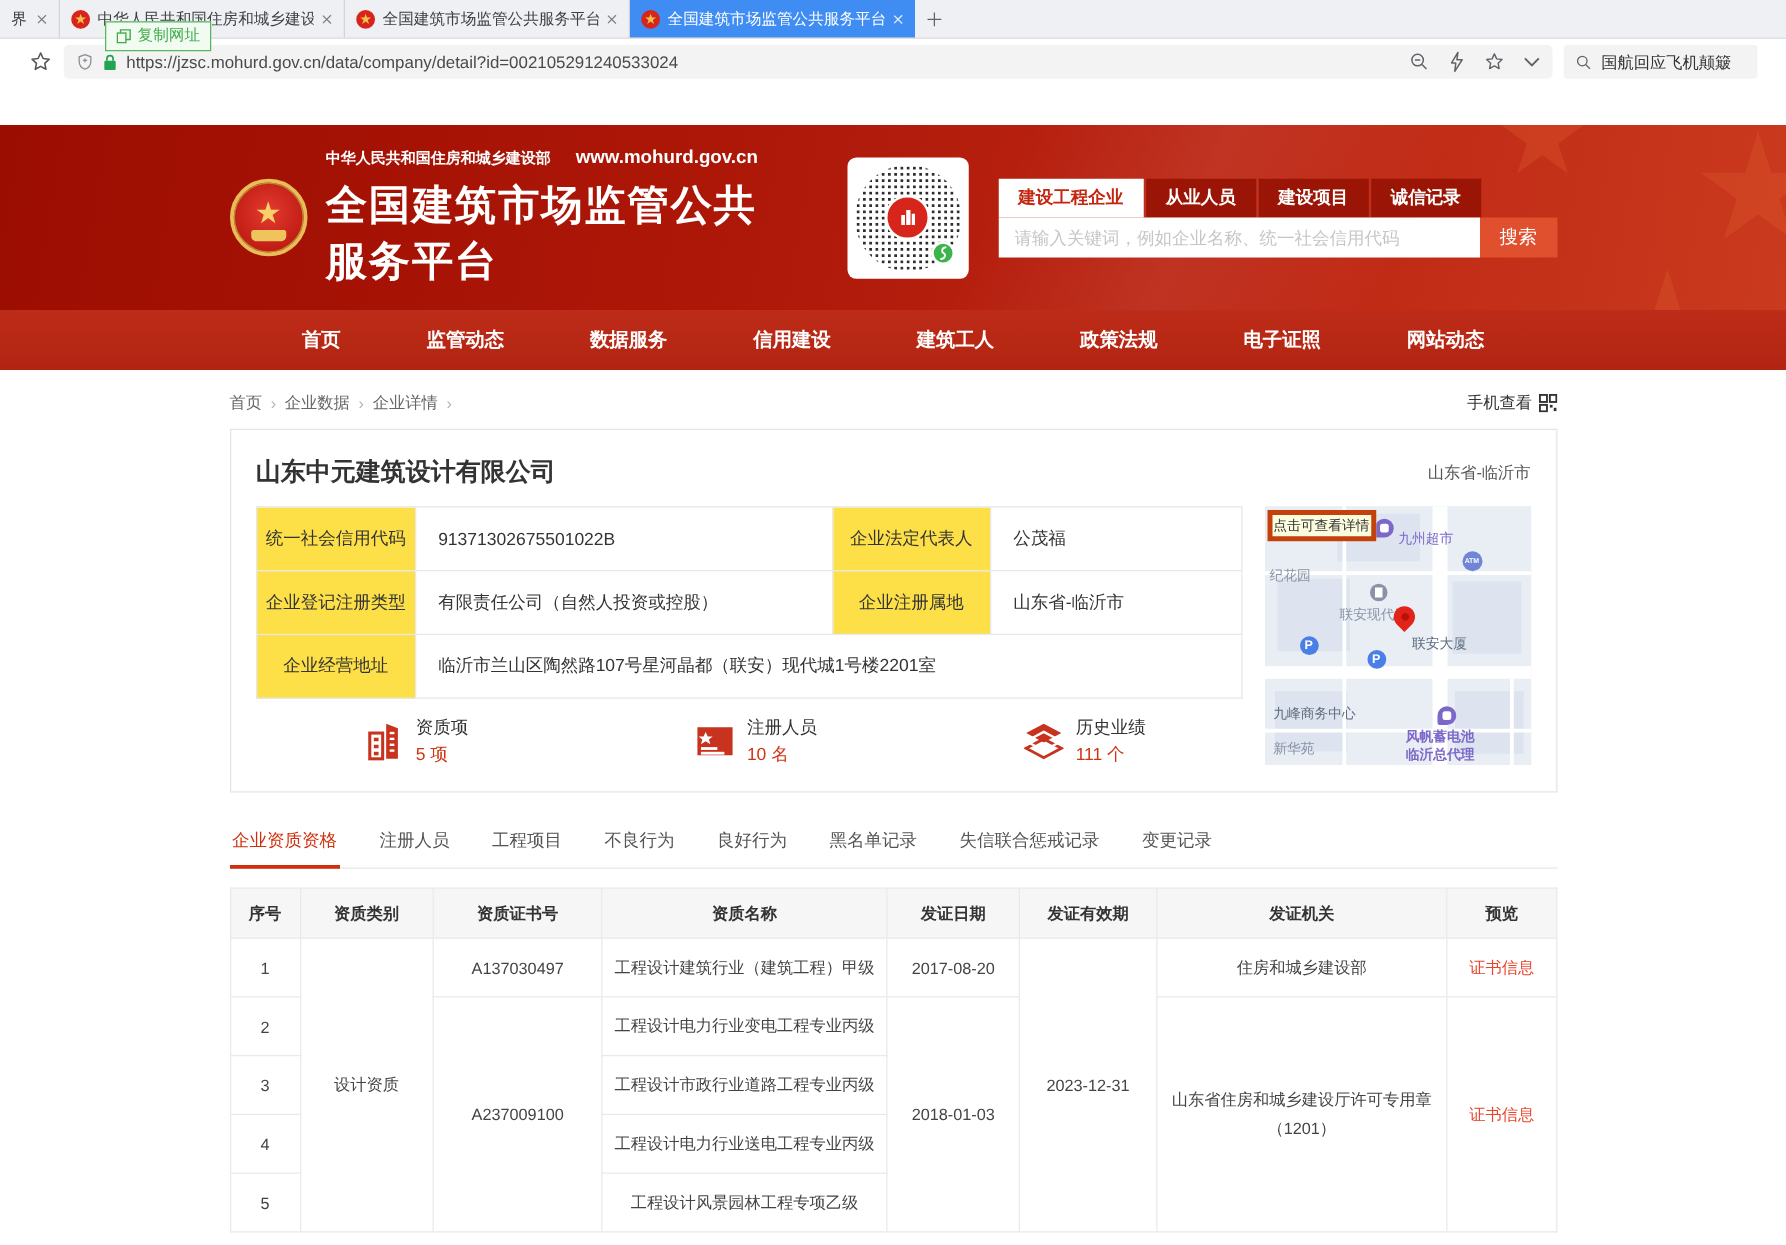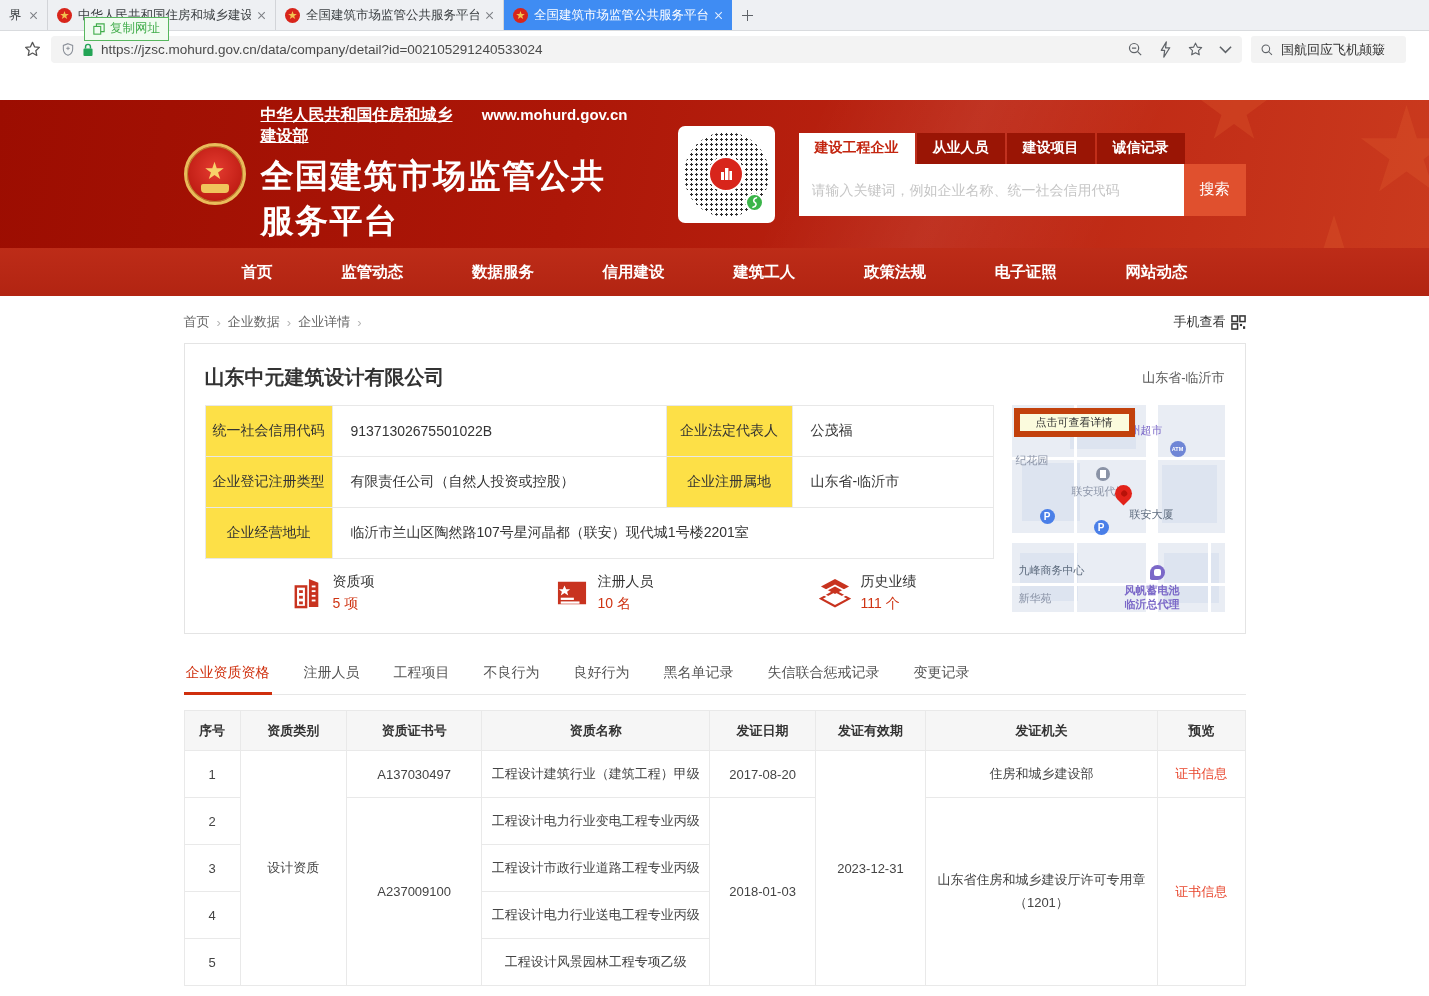--- a/index.html
+++ b/index.html
@@ -49,39 +49,39 @@
   .header-inner { width:1062px; height:100%; margin:0 auto; display:flex; align-items:center; position:relative; z-index:2; }
   .emblem { width:62px; height:62px; border-radius:50%; flex:0 0 auto;
             background:radial-gradient(circle at 50% 42%, #e43b30 0%, #c01d14 70%, #a31008 100%);
             border:3px solid #e9bc5a; box-shadow:0 0 0 1px #b98a2e inset;
             display:flex; align-items:center; justify-content:center; position:relative; }
   .emblem .big-star { color:#f7d16a; font-size:24px; line-height:1; margin-top:-6px; }
   .emblem::after { content:""; position:absolute; left:14px; right:14px; bottom:9px; height:9px;
                    background:#f0c45c; border-radius:2px 2px 4px 4px; }
   .brand { margin-left:15px; }
   .brand-top { display:flex; align-items:baseline; gap:20px; color:#fff; }
-  .brand-ministry { font-size:16px; font-weight:bold;text-decoration:underline; }
+  .brand-ministry { font-size:12px; font-weight:bold; }
   .brand-site { font-size:15px; font-weight:bold; }
   .brand-name { color:#fff; font-size:33px; font-weight:bold; letter-spacing:1.5px; margin-top:7px; }
   .qr-card { width:97px; height:97px; background:#fff; border-radius:7px; margin-left:50px;
              position:relative; padding:6px; flex:0 0 auto; }
   .qr-dots { width:85px; height:85px; border-radius:50%;
              background-image:radial-gradient(circle,#2d2d2d 33%,transparent 37%);
              background-size:5px 5px; }
   .qr-logo { position:absolute; left:50%; top:50%; transform:translate(-50%,-50%);
              width:36px; height:36px; border-radius:50%; background:#d8251b; border:2px solid #fff;
              display:flex; align-items:center; justify-content:center; }
   .qr-wechat { position:absolute; right:11px; bottom:11px; width:19px; height:19px; border-radius:50%;
                background:#3bb54a; border:2px solid #fff; display:flex; align-items:center; justify-content:center; }
   .search-widget { margin-left:24px; width:447px; flex:0 0 auto; }
   .search-tabs { display:flex; gap:2px; }
   .stab { height:31px; padding:0 16px; display:flex; align-items:center; font-size:14px; font-weight:bold;
           background:#9a1505; color:#fff; cursor:pointer; }
   .stab.active { background:#fff; color:#c3250f; }
-  .search-row { display:flex; height:52px; }
+  .search-row { display:flex; height:32px; }
   .search-input { flex:1; border:none; outline:none; padding:0 13px; font-size:14px; color:#333;
                   font-family:"Liberation Sans","DejaVu Sans",sans-serif; }
   .search-input::placeholder { color:#c6c6c6; }
   .search-btn { width:62px; background:#e0502e; color:#fff; font-size:15px; border:none; cursor:pointer;
                 display:flex; align-items:center; justify-content:center; }
 
   
   .site-nav { height:48px; background:linear-gradient(180deg,#bd2c18,#b22412); }
   .nav-inner { width:1062px; height:100%; margin:0 auto; display:flex; align-items:center;
                justify-content:space-between; padding:0 58px; }
@@ -111,22 +111,22 @@
   .stat-value { font-size:14px; color:#cf3413; margin-top:4px; }
 
   
   .map-box { width:213px; height:207px; background:#e9edf4; position:relative; overflow:hidden;
              flex:0 0 auto; cursor:pointer; }
   .m-block { position:absolute; background:#dde4f0; }
   .m-road { position:absolute; background:#fff; }
   .m-label { position:absolute; font-size:11px; color:#8a93a6; white-space:nowrap; }
   .m-label.dark { color:#5d6b7e; } .m-label.purple { color:#7b68c8; }
   .m-label.two-line { white-space:pre-line; line-height:1.25;font-weight:bold; }
-  .m-tooltip { position:absolute; left:2px; top:3px; background:#fbfbdd; border:6px solid #c2410c;
-               font-size:11px; color:#333; padding:1px 16px; z-index:5; }
+  .m-tooltip { position:absolute; left:2px; top:3px; background:#fbfbdd; border:4px solid #c2410c;
+               font-size:11px; color:#333; padding:1px 1px; z-index:5; }
   .m-pin-red { position:absolute; left:103px; top:80px; width:17px; height:17px; background:#e2231a;
                border-radius:50% 50% 50% 0; transform:rotate(-45deg); z-index:4; }
   .m-pin-red::after { content:""; position:absolute; inset:5.5px; background:#b71209; border-radius:50%; }
   .m-p { position:absolute; width:15px; height:15px; border-radius:50%; background:#4a7fe8; color:#fff;
          font-size:10px; font-weight:bold; display:flex; align-items:center; justify-content:center; }
   .m-atm { position:absolute; width:16px; height:16px; border-radius:50%; background:#6f86d6; color:#fff;
            font-size:5.5px; font-weight:bold; display:flex; align-items:center; justify-content:center; }
   .m-poi { position:absolute; width:15px; height:15px; border-radius:50% 50% 50% 12%; background:#7b68c8; }
   .m-poi::after { content:""; position:absolute; inset:4px; background:#fff; border-radius:2px; }
   .m-bldg { position:absolute; width:14px; height:14px; border-radius:50%; background:#8a93a6; }

